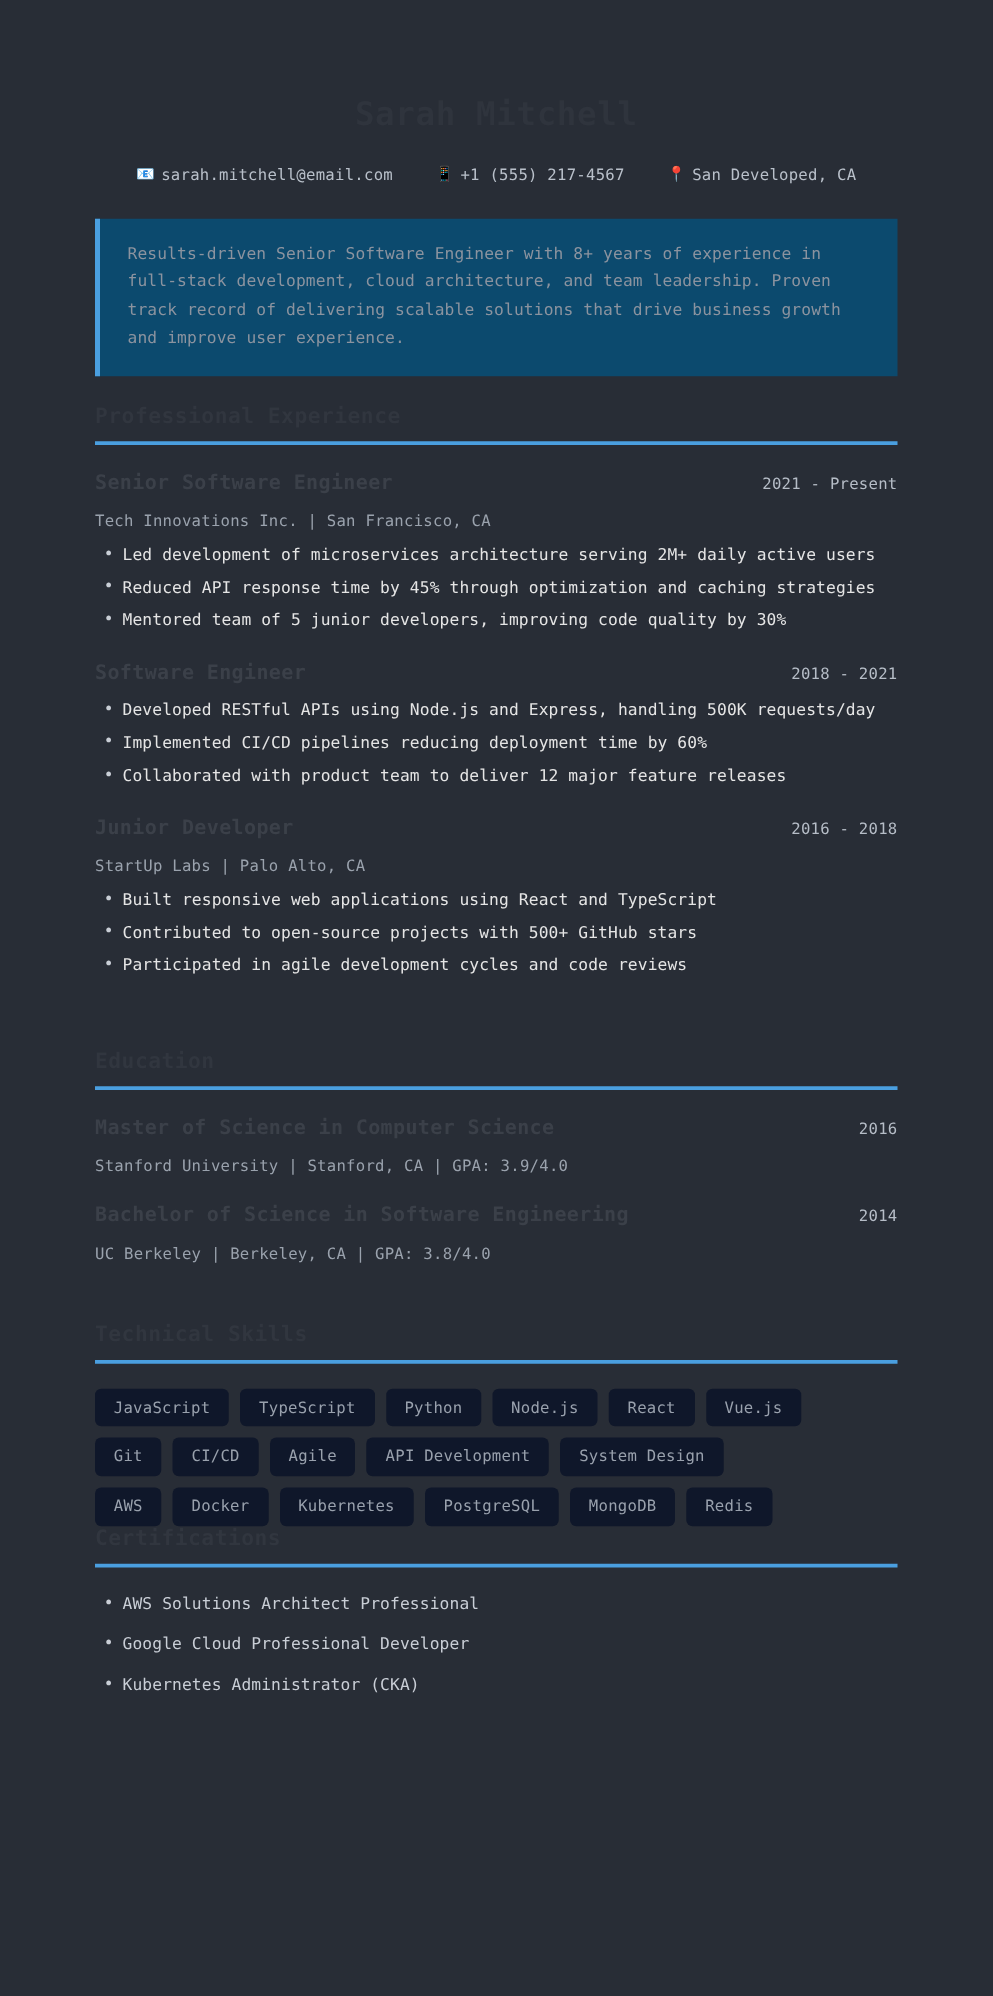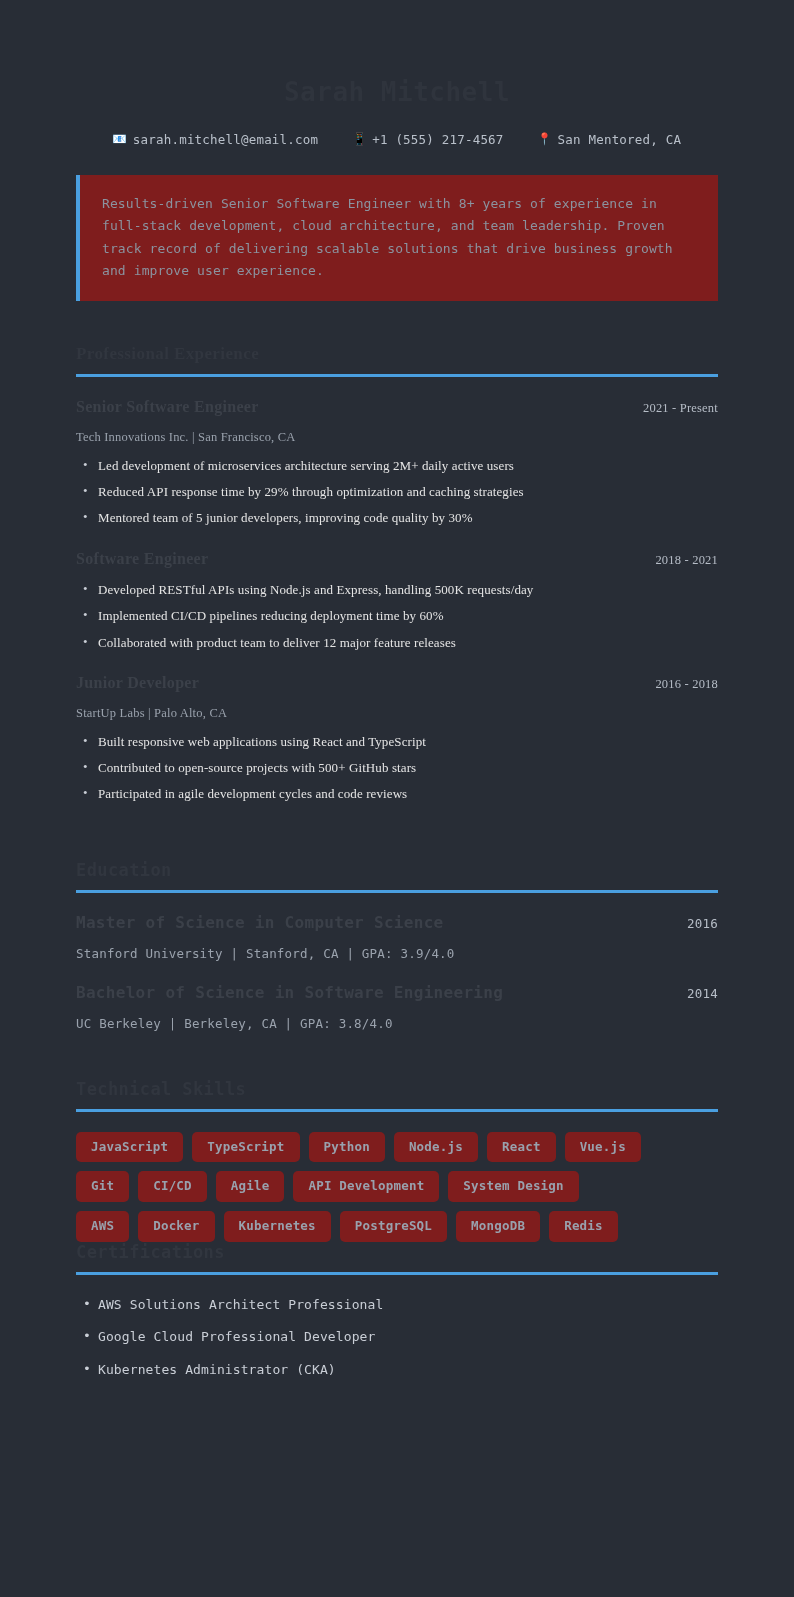--- a/index.html
+++ b/index.html
@@ -42,32 +42,32 @@
     font-size: 12px;
     line-height: 1;
     display: inline-block;
     width: 13px;
     text-align: center;
   }
 
   
   .summary-wrap { padding: 28px 76px 0 76px; }
   .summary {
-    background: #7f1d1d;
+    background: #0c4a6e;
     border-left: 4px solid #4a9fe0;
     padding: 18px 20px 19px 22px;
     font-size: 13px;
     line-height: 1.72;
     color: #8b939f;
     letter-spacing: 0.1px;
   }
 
   
   .section { padding: 0 76px; }
-  .section.exp { padding-top: 43px; font-family: Liberation Serif, serif; }
+  .section.exp { padding-top: 22px; }
   .section.edu { padding-top: 56px; }
   .section.skills { padding-top: 48px; }
   .section.certs { }
 
   .section-title {
     font-size: 17px;
     font-weight: bold;
     color: #31363f;
     letter-spacing: 0.4px;
     padding-bottom: 10px;
@@ -127,29 +127,28 @@
   }
 
   
   .entry.edu-entry { margin-bottom: 22px; }
   .entry.edu-entry:last-child { margin-bottom: 0; }
 
   
   .skill-rows { display: flex; flex-direction: column; gap: 9px; }
   .skill-row { display: flex; flex-wrap: wrap; gap: 9px; }
   .skill-tag {
-    background: #7f1d1d;
+    background: #0f172a;
     color: #99a1ad;
     font-size: 12.5px;
     padding: 8px 15px 9px 15px;
     border-radius: 5px;
     letter-spacing: 0.2px;
     line-height: 1.1;
     white-space: nowrap;
-    font-weight: bold;
   }
 
   
   .cert-list { list-style: none; }
   .cert-list li {
     position: relative;
     padding-left: 22px;
     font-size: 13px;
     line-height: 1.5;
     color: #c9ced6;
@@ -176,42 +175,42 @@
       <span class="contact-item">
         <span class="contact-ico">📧</span>
         <span>sarah.mitchell@email.com</span>
       </span>
       <span class="contact-item">
         <span class="contact-ico">📱</span>
         <span>+1 (555) 217-4567</span>
       </span>
       <span class="contact-item">
         <span class="contact-ico">📍</span>
-        <span>San Mentored, CA</span>
+        <span>San Developed, CA</span>
       </span>
     </div>
   </div>
 
   <div class="summary-wrap">
     <div class="summary">Results-driven Senior Software Engineer with 8+ years of experience in full-stack development, cloud architecture, and team leadership. Proven track record of delivering scalable solutions that drive business growth and improve user experience.</div>
   </div>
 
   <div class="section exp">
     <div class="section-title">Professional Experience</div>
     <div class="section-rule"></div>
 
     <div class="entry">
       <div class="entry-head">
         <div class="entry-title">Senior Software Engineer</div>
         <div class="entry-date">2021 - Present</div>
       </div>
       <div class="entry-meta">Tech Innovations Inc. | San Francisco, CA</div>
       <ul class="bullets">
         <li>Led development of microservices architecture serving 2M+ daily active users</li>
-        <li>Reduced API response time by 29% through optimization and caching strategies</li>
+        <li>Reduced API response time by 45% through optimization and caching strategies</li>
         <li>Mentored team of 5 junior developers, improving code quality by 30%</li>
       </ul>
     </div>
 
     <div class="entry">
       <div class="entry-head">
         <div class="entry-title">Software Engineer</div>
         <div class="entry-date">2018 - 2021</div>
       </div>
       <ul class="bullets">

